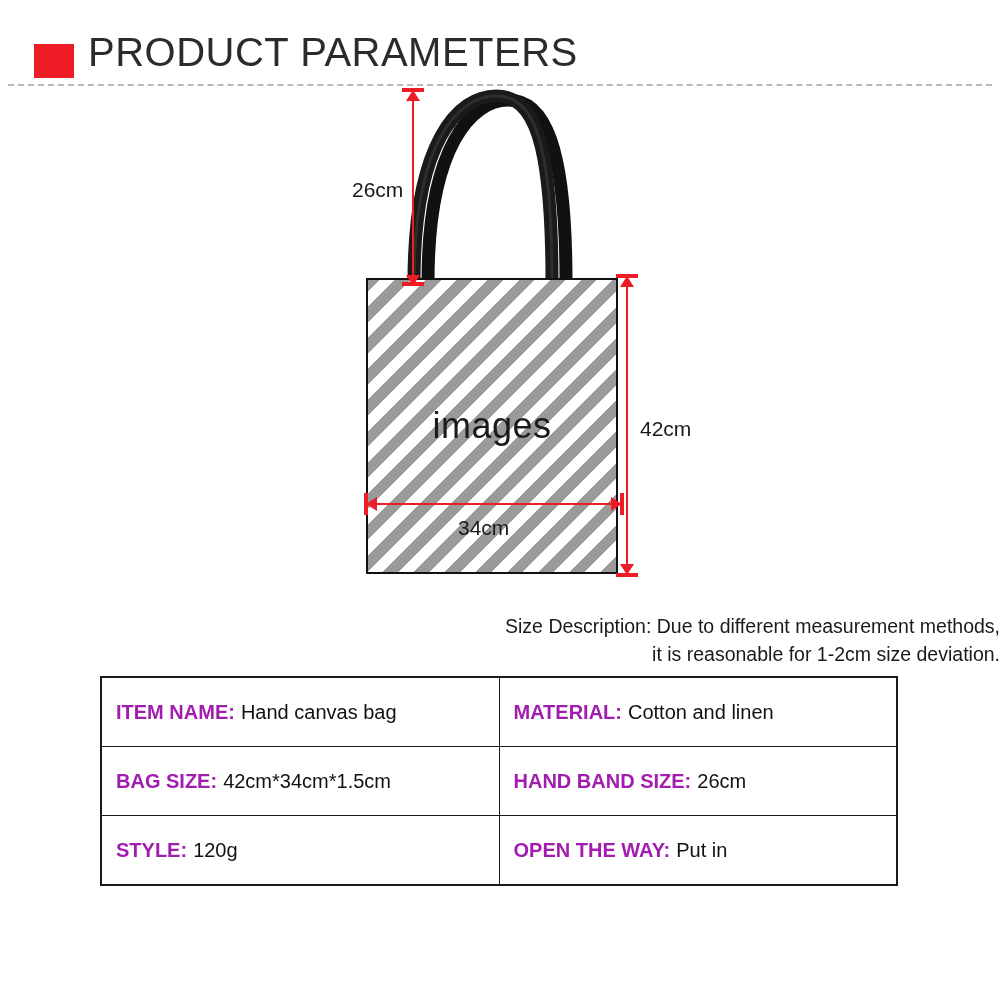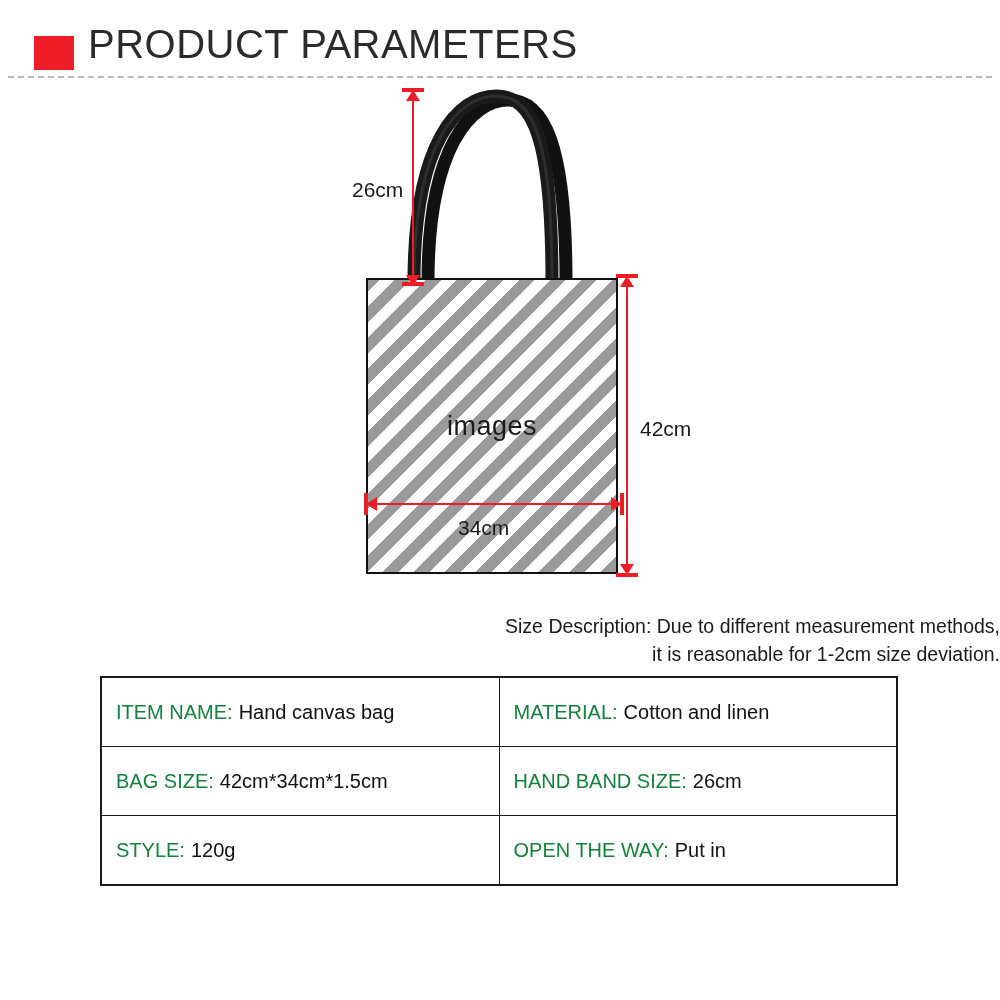--- a/index.html
+++ b/index.html
@@ -13,21 +13,21 @@
     font-family: "Liberation Sans", sans-serif;
     color: #111111;
     overflow: hidden;
     position: relative;
   }
 
   
   .header {
     position: absolute;
     left: 0;
-    top: 0;
+    top: 8px;
     width: 791px;
     height: 78px;
   }
   .header-swatch {
     position: absolute;
     left: 34px;
     top: 36px;
     width: 40px;
     height: 34px;
     background: #ee1c24;
@@ -81,21 +81,21 @@
   }
   .bag-label {
     position: absolute;
     left: 0;
     top: 0;
     width: 100%;
     height: 100%;
     display: flex;
     align-items: center;
     justify-content: center;
-    font-size: 27px;
+    font-size: 36px;
     color: #1a1a1a;
     letter-spacing: 0.5px;
   }
 
   
   .handle-wrap {
     position: absolute;
     left: 400px;
     top: 8px;
     width: 190px;
@@ -181,22 +181,22 @@
   .spec-table td {
     border: 1px solid #1a1a1a;
     height: 68px;
     padding: 0 0 0 14px;
     vertical-align: middle;
     font-size: 20px;
     color: #111111;
     width: 50%;
   }
   .spec-key {
-    color: #15803d;
-    font-weight: normal;
+    color: #a21caf;
+    font-weight: bold;
     margin-right: 6px;
   }
   .spec-val {
     color: #111111;
   }
   .wide-cell { width: 100%; }
 </style>
 </head>
 <body>
 

